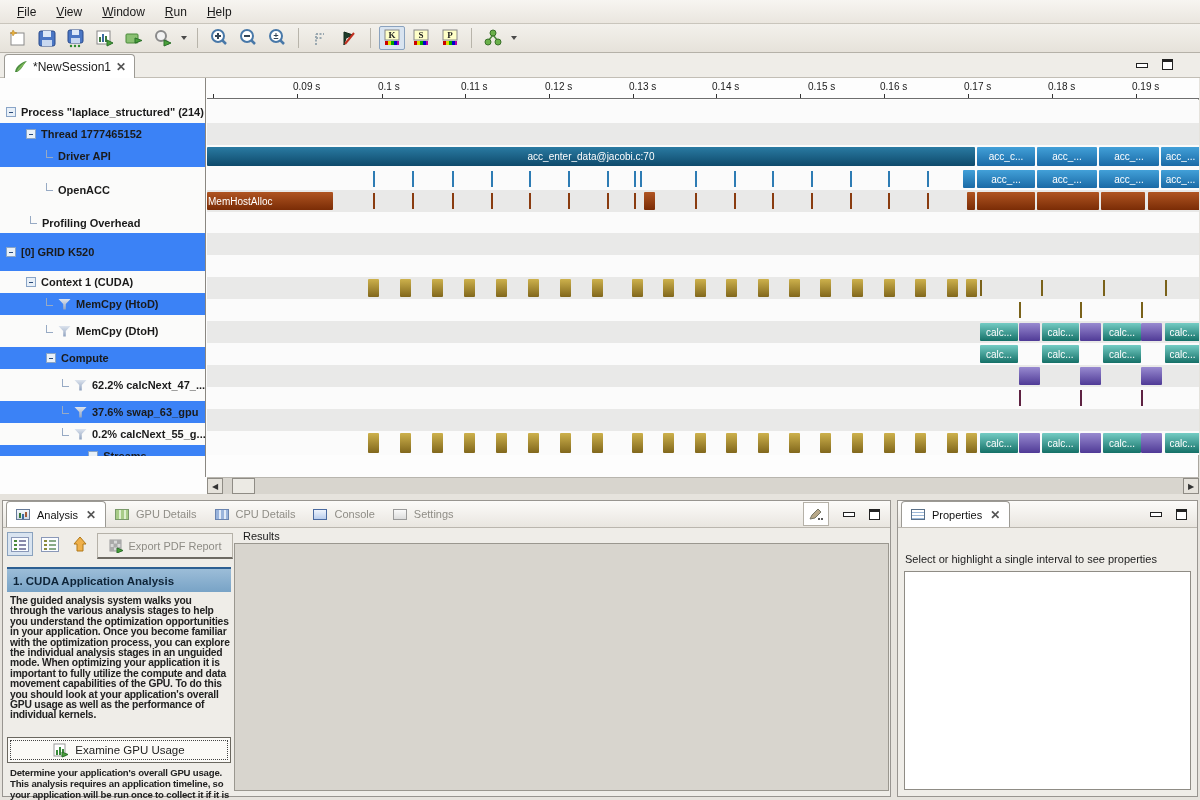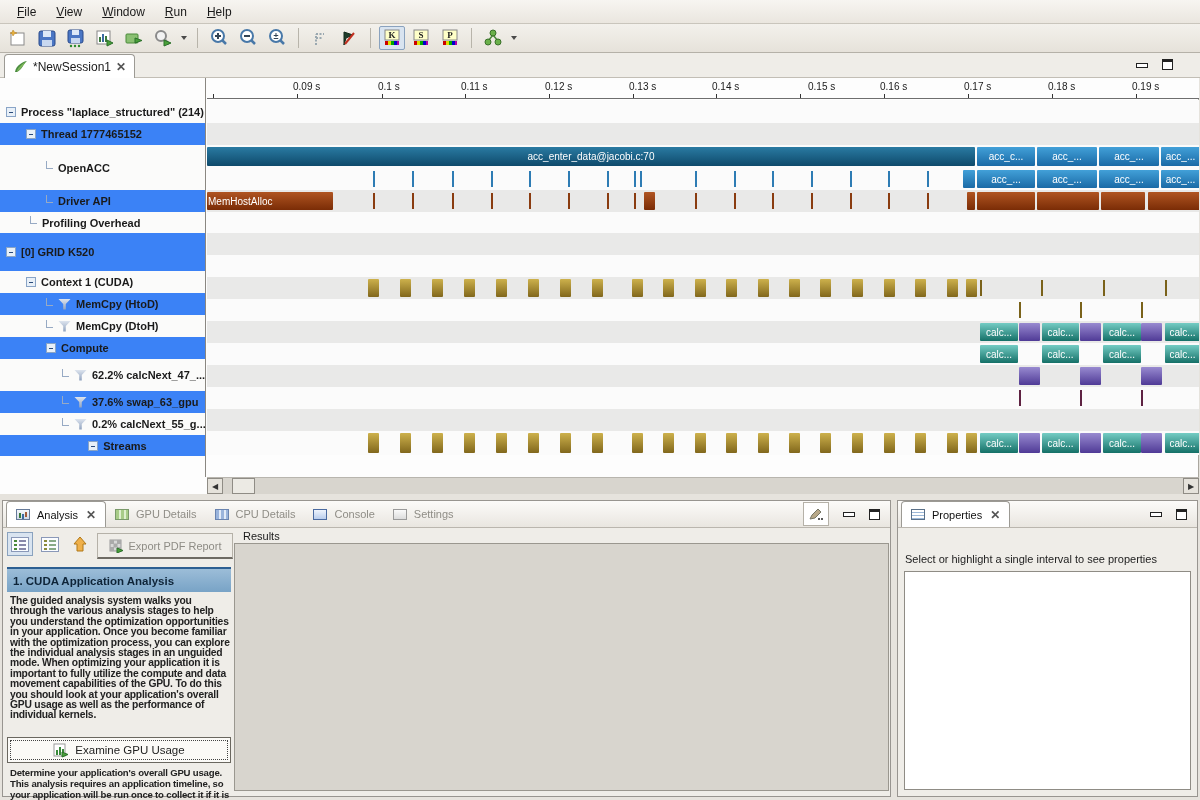--- a/index.html
+++ b/index.html
@@ -290,29 +290,29 @@
         <div class="trow" style="height: 23px;">
           <div style="width: 6px; flex: 0 0 auto;"></div>
           <div class="minusbox"></div>
           <div class="tlabel">Process "laplace_structured" (214)</div>
         </div>
         <div class="trow shade" style="height: 22px;">
           <div style="width: 26px; flex: 0 0 auto;"></div>
           <div class="minusbox"></div>
           <div class="tlabel">Thread 1777465152</div>
         </div>
+        <div class="trow shade" style="height: 22px;">
+          <div style="width: 46px; flex: 0 0 auto;"></div>
+          <div class="branch"></div>
+          <div class="tlabel">Driver API</div>
+        </div>
         <div class="trow" style="height: 45px;">
           <div style="width: 46px; flex: 0 0 auto;"></div>
           <div class="branch"></div>
           <div class="tlabel">OpenACC</div>
-        </div>
-        <div class="trow shade" style="height: 22px;">
-          <div style="width: 46px; flex: 0 0 auto;"></div>
-          <div class="branch"></div>
-          <div class="tlabel">Driver API</div>
         </div>
         <div class="trow" style="height: 21px;">
           <div style="width: 30px; flex: 0 0 auto;"></div>
           <div class="branch"></div>
           <div class="tlabel">Profiling Overhead</div>
         </div>
         <div class="trow shade" style="height: 38px;">
           <div style="width: 6px; flex: 0 0 auto;"></div>
           <div class="minusbox"></div>
           <div class="tlabel">[0] GRID K520</div>
@@ -321,21 +321,21 @@
           <div style="width: 26px; flex: 0 0 auto;"></div>
           <div class="minusbox"></div>
           <div class="tlabel">Context 1 (CUDA)</div>
         </div>
         <div class="trow shade" style="height: 22px;">
           <div style="width: 46px; flex: 0 0 auto;"></div>
           <div class="branch"></div>
           <div class="funnel"></div>
           <div class="tlabel">MemCpy (HtoD)</div>
         </div>
-        <div class="trow" style="height: 22px;">
+        <div class="trow" style="height: 32px;">
           <div style="width: 46px; flex: 0 0 auto;"></div>
           <div class="branch"></div>
           <div class="funnel"></div>
           <div class="tlabel">MemCpy (DtoH)</div>
         </div>
         <div class="trow shade" style="height: 22px;">
           <div style="width: 46px; flex: 0 0 auto;"></div>
           <div class="minusbox"></div>
           <div class="tlabel">Compute</div>
         </div>

